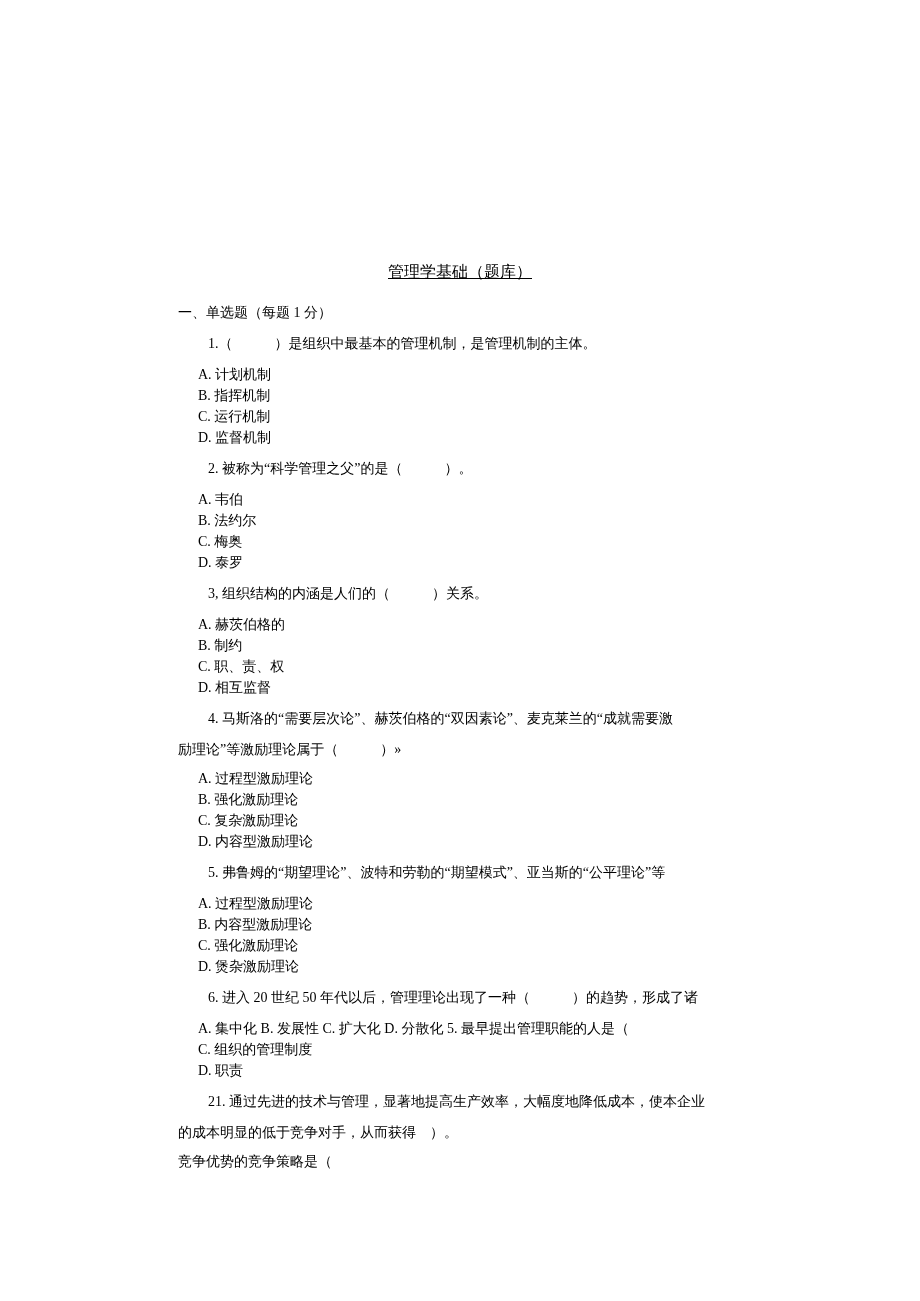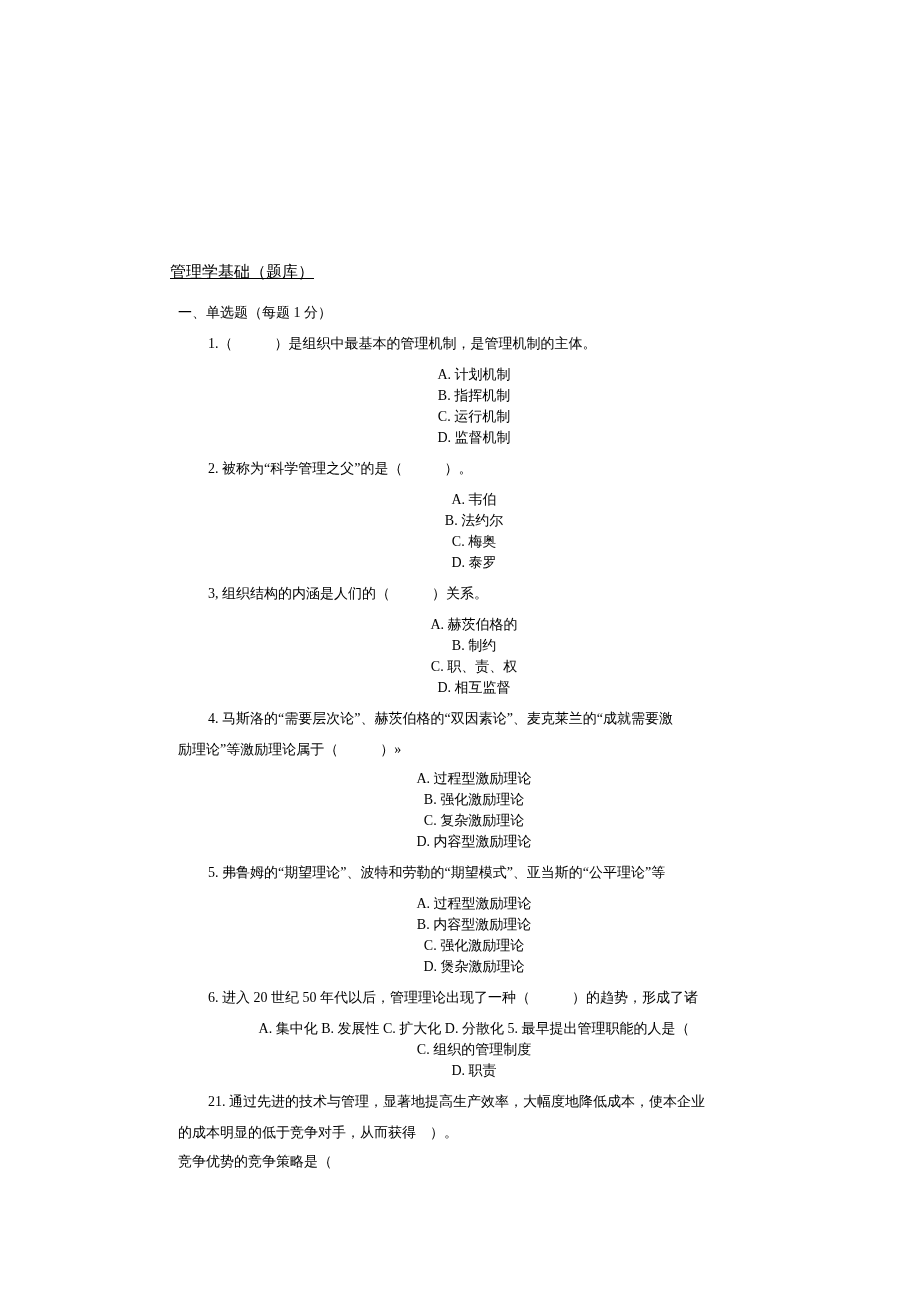--- a/index.html
+++ b/index.html
@@ -9,35 +9,35 @@
     font-family: "SimSun", "宋体", serif;
     font-size: 14px;
     color: #000;
     width: 920px;
   }
   .page {
     padding: 260px 170px 100px 170px;
     line-height: 1.5;
   }
   .title {
+    text-align: center;
     text-decoration: underline;
     font-size: 16px;
     margin-bottom: 18px;
   }
   .section-label {
     margin-bottom: 2px;
   }
   .q {
     text-indent: 2em;
     margin: 10px;
   }
   .opt {
     text-indent: 2em;
     margin: 0;
-    text-align: center;
   }
   .left {
     margin: 8px;
   }
   p {
     margin: 0;
   }
 </style>
 </head>
 <body>

